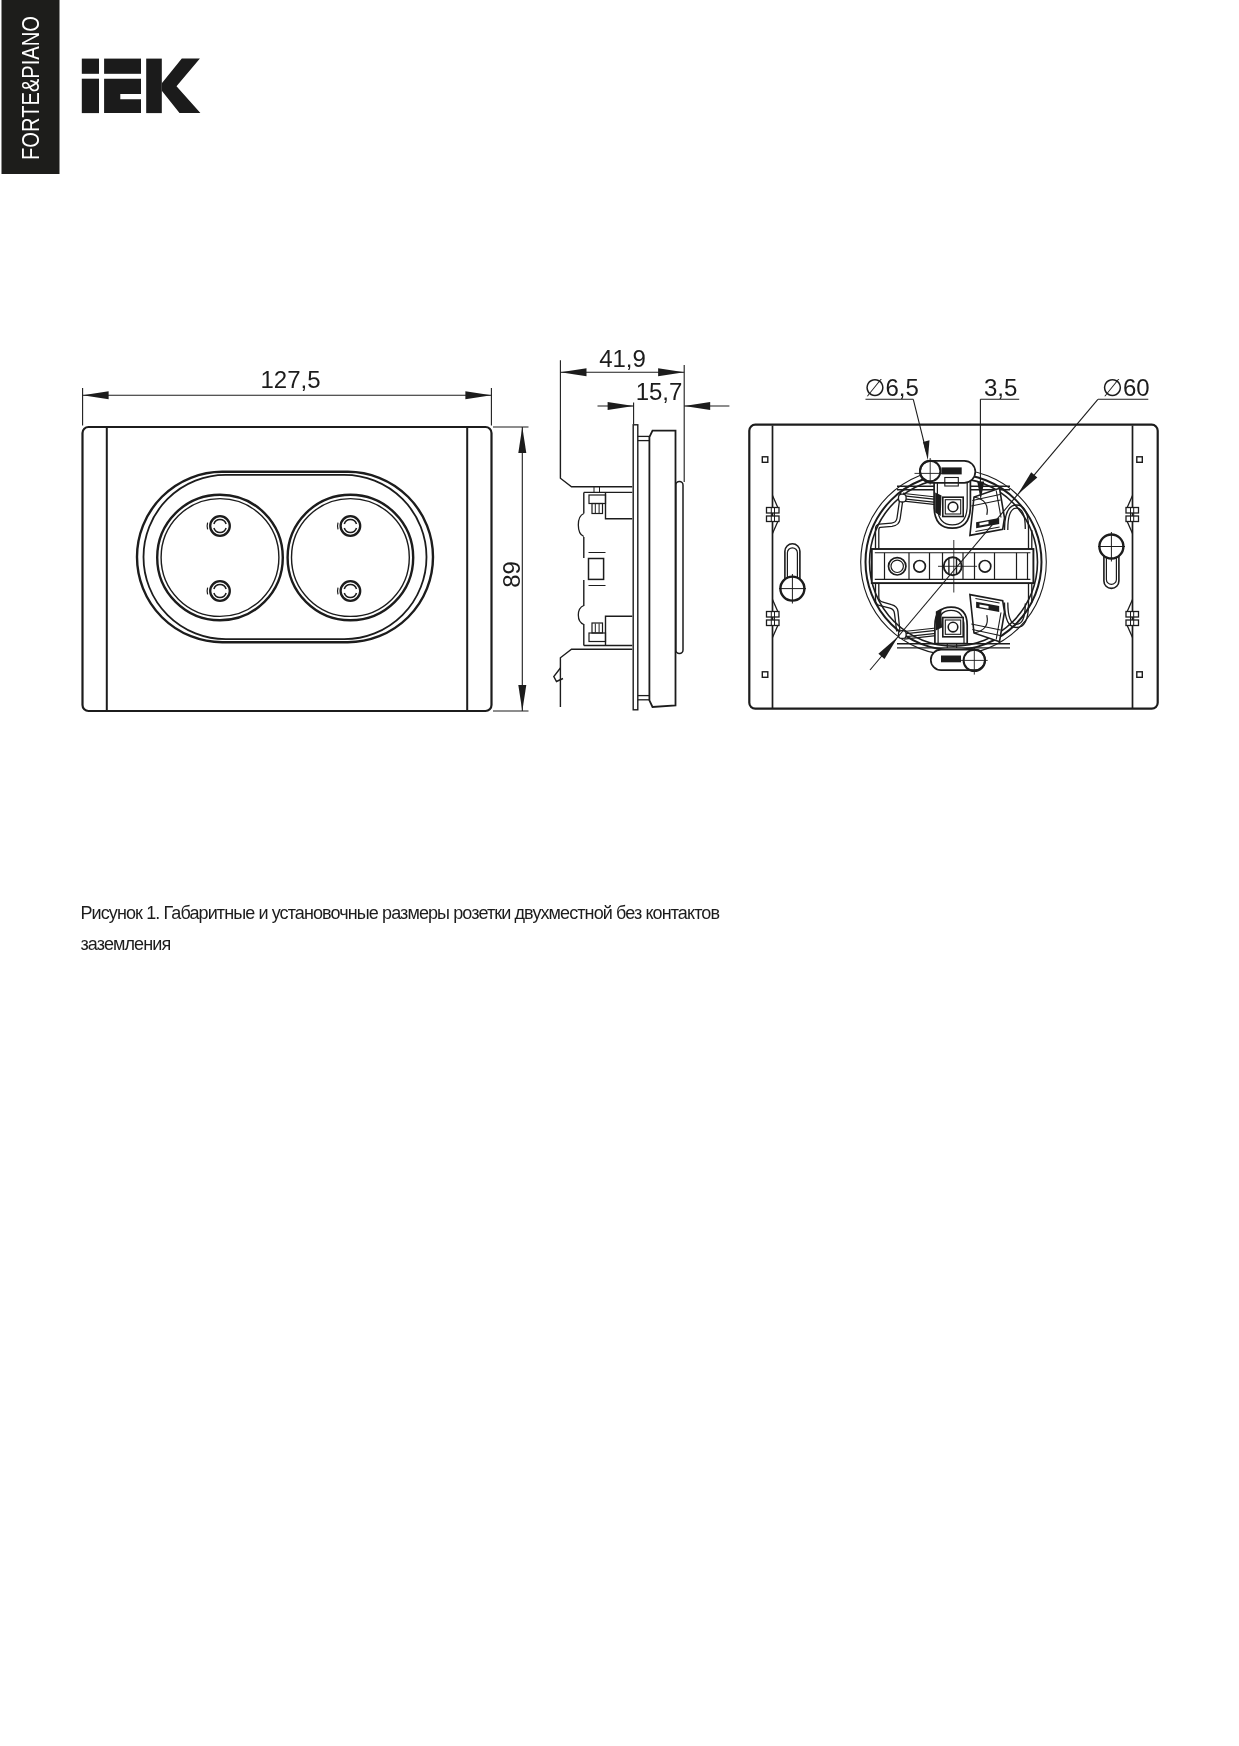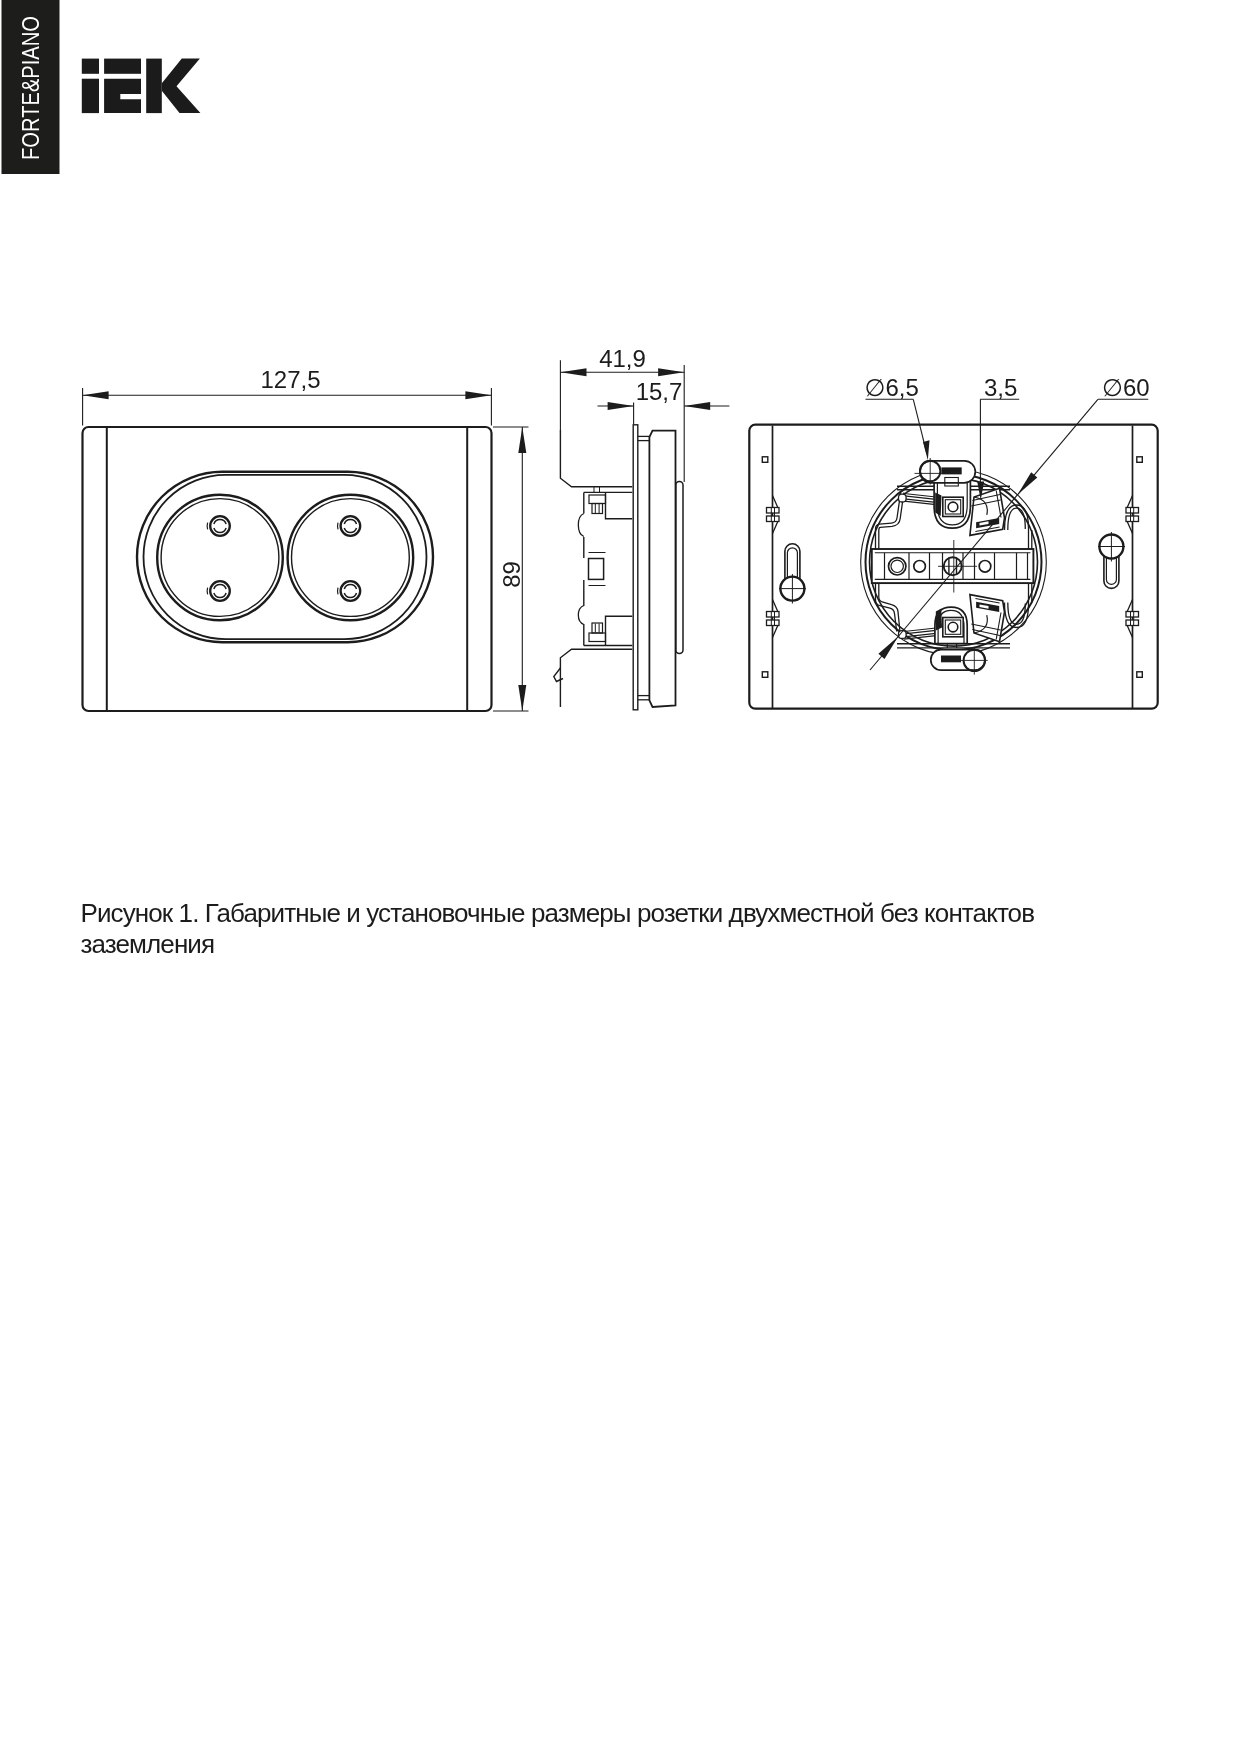--- a/index.html
+++ b/index.html
@@ -1,18 +1,18 @@
 <!DOCTYPE html>
 <html><head>
 <meta charset="utf-8">
 <style>
   html,body{margin:0;padding:0;background:#fff;}
   .page{position:relative;width:1239px;height:1746px;background:#fff;overflow:hidden;
         font-family:"Liberation Sans",sans-serif;}
-  .caption{position:absolute;left:80.5px;top:897.5px;width:1050px;font-size:26px;letter-spacing:-0.9px;line-height:31px;color:#1c1c1c;}
+  .caption{position:absolute;left:80.5px;top:897.5px;width:1050px;font-size:18px;letter-spacing:-0.9px;line-height:31px;color:#1c1c1c;}
 </style>
 </head>
 <body>
 <div class="page">
 <svg width="1239" height="1746" viewBox="0 0 1239 1746" style="position:absolute;left:0;top:0" fill="none" stroke-linecap="butt">
 
 <g id="sidebar">
 <rect x="1.5" y="0" width="58" height="174" fill="#1d1d1b" stroke="none"></rect>
 <text transform="translate(38.8,88) rotate(-90) scale(0.84,1)" text-anchor="middle" font-size="24" fill="#fff" stroke="none" font-family="Liberation Sans, sans-serif">FORTE&amp;PIANO</text>
 </g>

